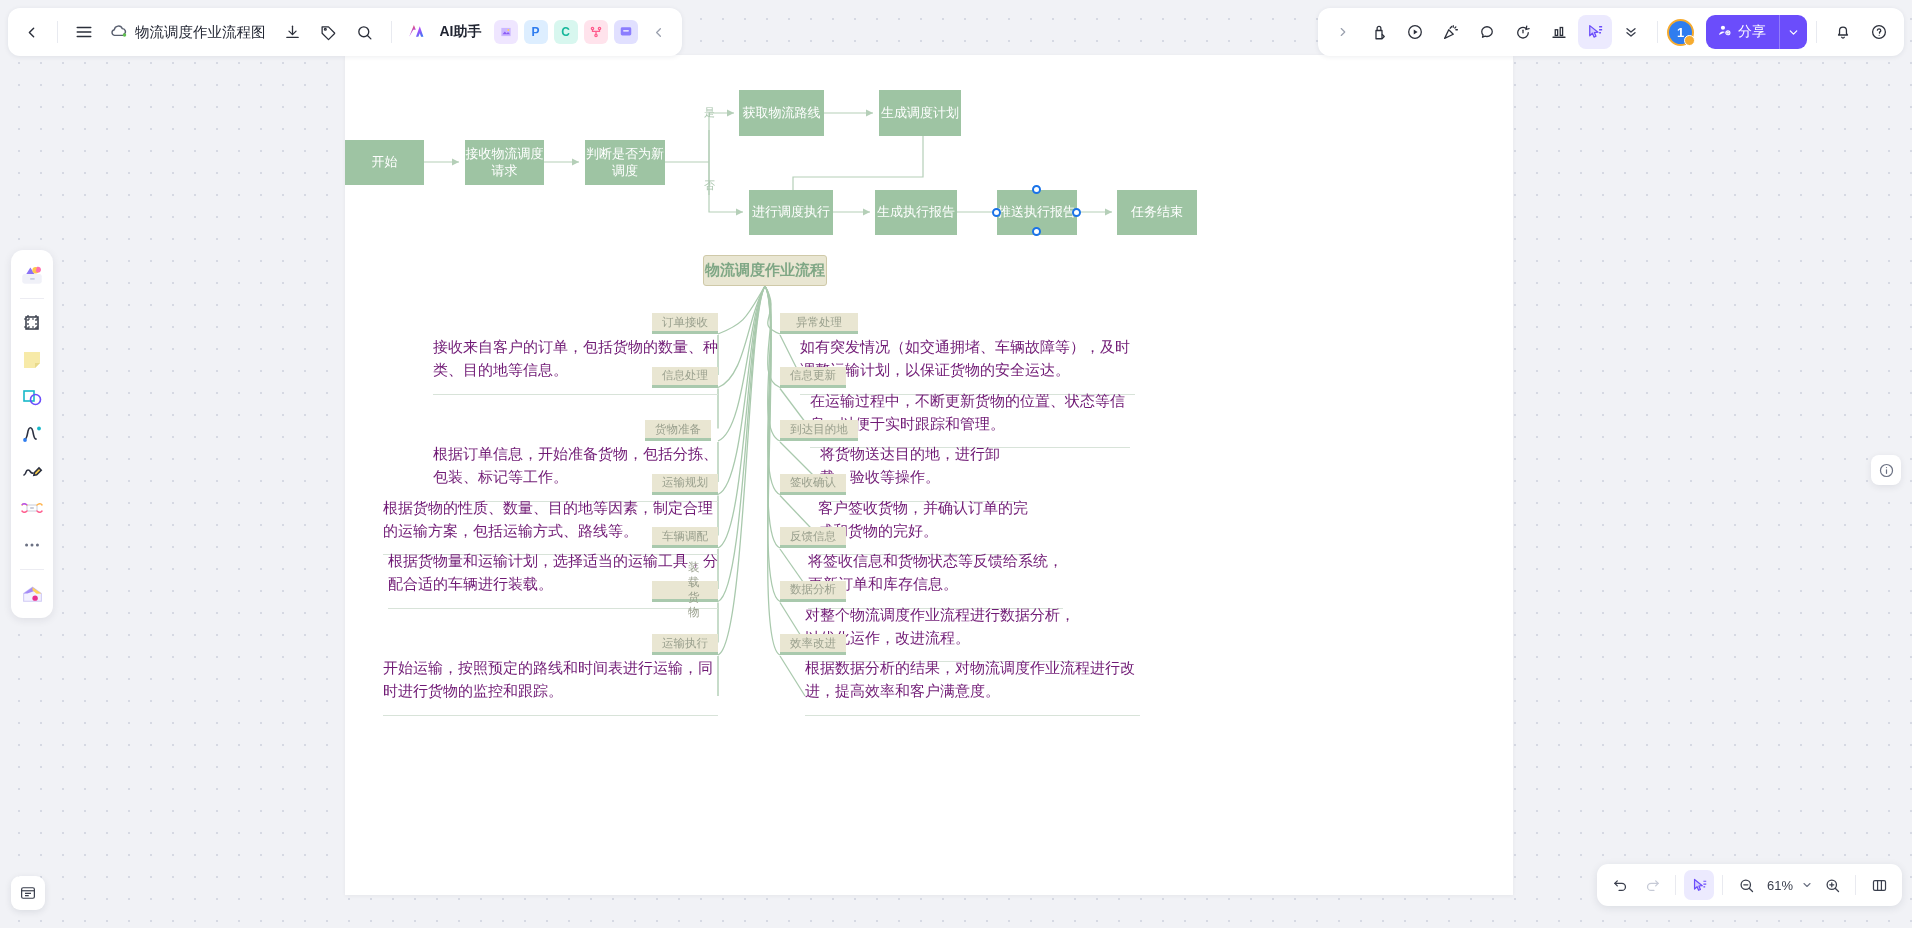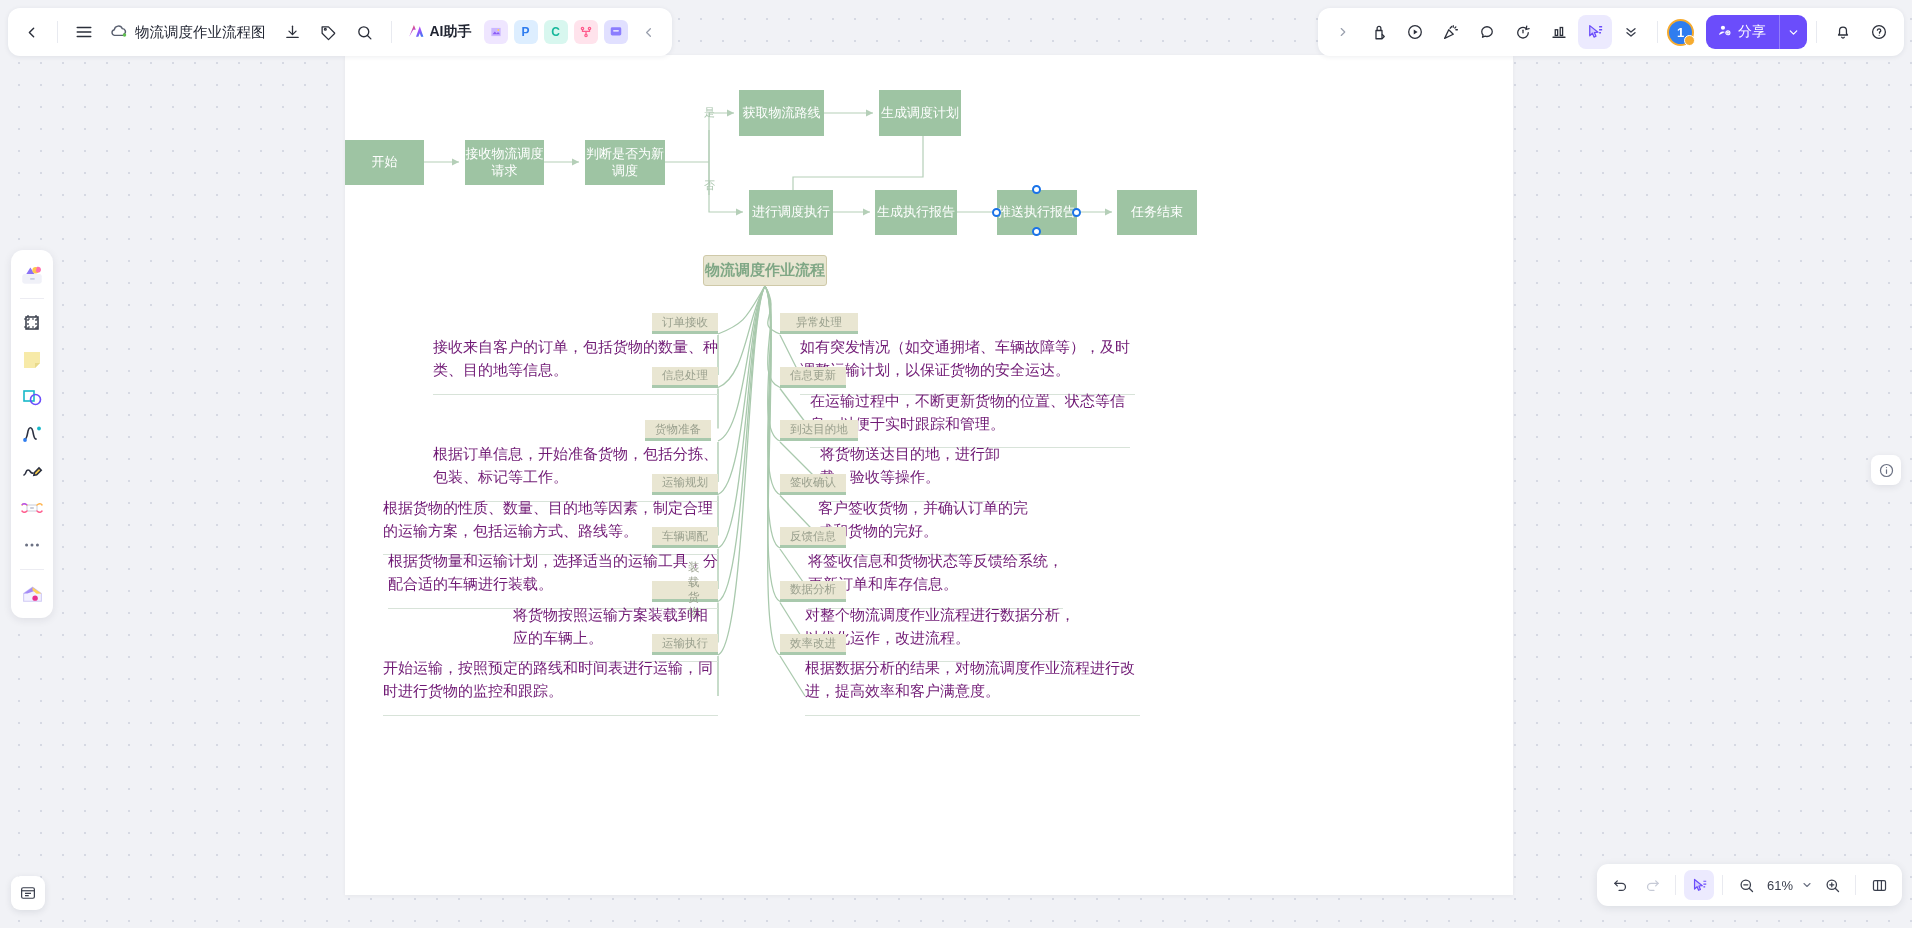--- a/index.html
+++ b/index.html
@@ -56,21 +56,21 @@
   .tb-btn.active { background: #eceafe; color: #6b4dfb; }
   .tb-sep { width: 1px; height: 22px; background: #e8eaf0; margin: 0 7px; flex:none; }
   .doc-title {
     font-size: 14.5px; color: #1f2330; white-space: nowrap;
     padding: 0 8px 0 4px; max-width: 260px; overflow: hidden;
     text-overflow: ellipsis; cursor: text;
   }
   .cloud-ico { width: 20px; height: 20px; margin-left: 6px; flex:none; }
 
   .ai-btn {
-    display: flex; align-items: center; gap: 5px;
+    display: flex; align-items: center; gap: 15px;
     height: 34px; padding: 0 8px 0 5px; border-radius: 8px;
     cursor: pointer; flex: none;
   }
   .ai-label { font-size: 14px; color: #1f2330; font-weight: 600; white-space: nowrap; }
 
   .app-ico {
     width: 24px; height: 24px; border-radius: 6px; margin: 0 2px;
     display: flex; align-items: center; justify-content: center;
     font-size: 12px; font-weight: 700; cursor: pointer; flex:none;
   }
@@ -275,21 +275,20 @@
         <div class="mm-topic" style="left: 307px; top: 258px; width: 66px;">订单接收</div>
         <div class="mm-desc left" style="left: 88px; top: 280px; width: 285px;">接收来自客户的订单，包括货物的数量、种类、目的地等信息。</div>
         <div class="mm-topic" style="left: 307px; top: 311.5px; width: 66px;">信息处理</div>
         <div class="mm-topic" style="left: 300px; top: 365px; width: 66px;">货物准备</div>
         <div class="mm-desc left" style="left: 88px; top: 387px; width: 285px;">根据订单信息，开始准备货物，包括分拣、包装、标记等工作。</div>
         <div class="mm-topic" style="left: 307px; top: 418.5px; width: 66px;">运输规划</div>
         <div class="mm-desc left" style="left: 38px; top: 440.5px; width: 335px;">根据货物的性质、数量、目的地等因素，制定合理的运输方案，包括运输方式、路线等。</div>
         <div class="mm-topic" style="left: 307px; top: 472px; width: 66px;">车辆调配</div>
         <div class="mm-desc left" style="left: 43px; top: 494px; width: 330px;">根据货物量和运输计划，选择适当的运输工具，分配合适的车辆进行装载。</div>
         <div class="mm-topic" style="left: 307px; top: 525.5px; width: 66px; padding-left: 36px;">装载货物</div>
-        <div class="mm-desc left" style="left: 168px; top: 547.5px; width: 205px;">将货物按照运输方案装载到相应的车辆上。</div>
         <div class="mm-topic" style="left: 307px; top: 579px; width: 66px;">运输执行</div>
         <div class="mm-desc left" style="left: 38px; top: 601px; width: 335px;">开始运输，按照预定的路线和时间表进行运输，同时进行货物的监控和跟踪。</div>
         <div class="mm-topic" style="left: 435px; top: 258px; width: 78px;">异常处理</div>
         <div class="mm-desc right" style="left: 455px; top: 280px; width: 335px;">如有突发情况（如交通拥堵、车辆故障等），及时调整运输计划，以保证货物的安全运达。</div>
         <div class="mm-topic" style="left: 435px; top: 311.5px; width: 66px;">信息更新</div>
         <div class="mm-desc right" style="left: 465px; top: 333.5px; width: 320px;">在运输过程中，不断更新货物的位置、状态等信息，以便于实时跟踪和管理。</div>
         <div class="mm-topic" style="left: 435px; top: 365px; width: 78px;">到达目的地</div>
         <div class="mm-desc right" style="left: 475px; top: 387px; width: 195px;">将货物送达目的地，进行卸载、验收等操作。</div>
         <div class="mm-topic" style="left: 435px; top: 418.5px; width: 66px;">签收确认</div>
         <div class="mm-desc right" style="left: 473px; top: 440.5px; width: 210px;">客户签收货物，并确认订单的完成和货物的完好。</div>

